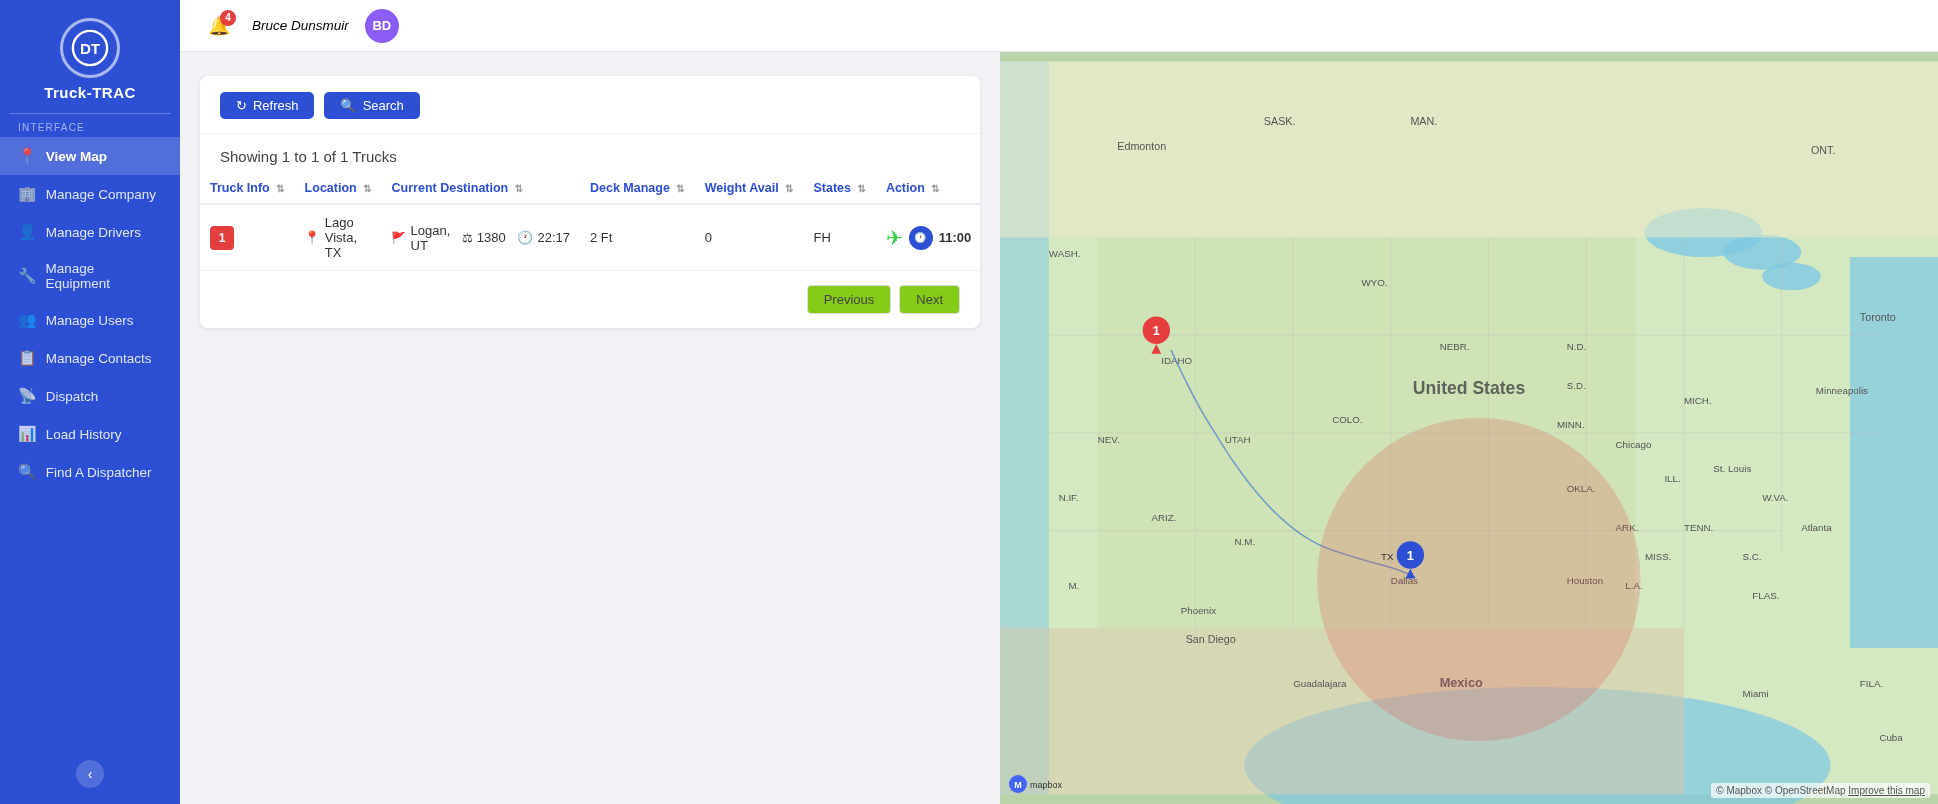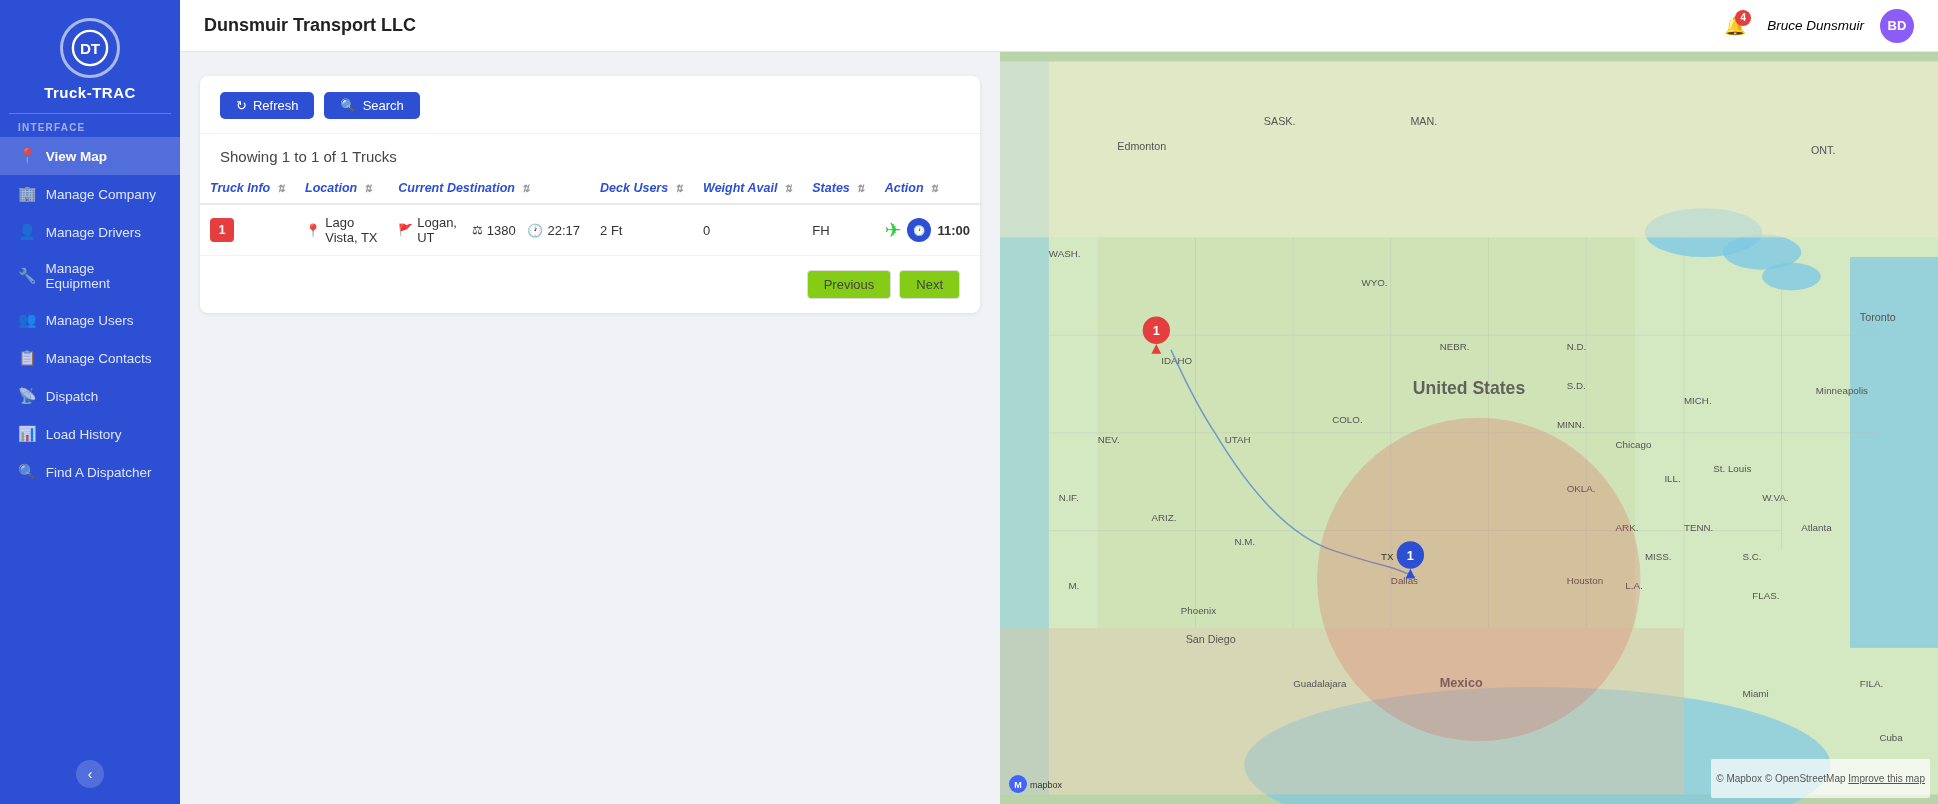--- a/index.html
+++ b/index.html
@@ -36,21 +36,21 @@
     }
     .sidebar-divider {
       width: 90%;
       height: 1px;
       background: rgba(255,255,255,0.25);
       margin: 4px 0 8px;
     }
     .sidebar-section-label {
       color: rgba(255,255,255,0.55);
       font-size: 10px;
-      font-weight: 700;
+      font-weight: 400;
       letter-spacing: 1.2px;
       text-transform: uppercase;
       align-self: flex-start;
       padding-left: 18px;
       margin-bottom: 4px;
     }
     .sidebar-item {
       display: flex; align-items: center; gap: 9px;
       width: 100%; padding: 10px 18px;
       color: rgba(255,255,255,0.85);
@@ -192,21 +192,20 @@
     thead tr { border-bottom: 2px solid #e8eaf0; }
     thead th {
       padding: 8px 10px;
       text-align: left;
       color: #2c4fd4;
       font-weight: 600;
       font-size: 12.5px;
       white-space: nowrap;
       cursor: pointer;
       user-select: none;
-      font-style: italic;
     }
     thead th .sort-arrows { color: #999; font-size: 10px; margin-left: 3px; }
     tbody tr { border-bottom: 1px solid #f0f2f5; }
     tbody td { padding: 10px 10px; color: #333; vertical-align: middle; }
 
     .truck-num-badge {
       background: #e53e3e;
       color: #fff;
       border-radius: 4px;
       width: 24px; height: 24px;
@@ -262,21 +261,21 @@
       width: 100%;
       height: 100%;
     }
     .mapbox-attribution {
       position: absolute;
       bottom: 6px;
       right: 8px;
       font-size: 10px;
       color: #555;
       background: rgba(255,255,255,0.7);
-      padding: 14px 5px;
+      padding: 2px 5px;
       border-radius: 2px;
     }
     .mapbox-logo {
       position: absolute;
       bottom: 6px;
       left: 8px;
     }
   </style>
 </head>
 <body>
@@ -330,21 +329,20 @@
         <span>Find A Dispatcher</span>
       </div>
     </div>
 
   <button class="sidebar-collapse-btn">‹</button>
 </nav>
 
 <div id="main">
 
   <header id="topbar">
-    <div class="topbar-title">Dunsmuir Transport LLC</div>
     <div class="topbar-right">
       <div class="notif-badge">
         <span class="notif-bell">🔔</span>
         <span class="notif-count">4</span>
       </div>
       <span class="user-name">Bruce Dunsmuir</span>
       <div class="user-avatar">BD</div>
     </div>
   </header>
 
@@ -375,21 +373,21 @@
               </th>
               <th>
                 <span>Location</span>
                 <span class="sort-arrows">⇅</span>
               </th>
               <th>
                 <span>Current Destination</span>
                 <span class="sort-arrows">⇅</span>
               </th>
               <th>
-                <span>Deck Users</span>
+                <span>Deck Manage</span>
                 <span class="sort-arrows">⇅</span>
               </th>
               <th>
                 <span>Weight Avail</span>
                 <span class="sort-arrows">⇅</span>
               </th>
               <th>
                 <span>States</span>
                 <span class="sort-arrows">⇅</span>
               </th>

